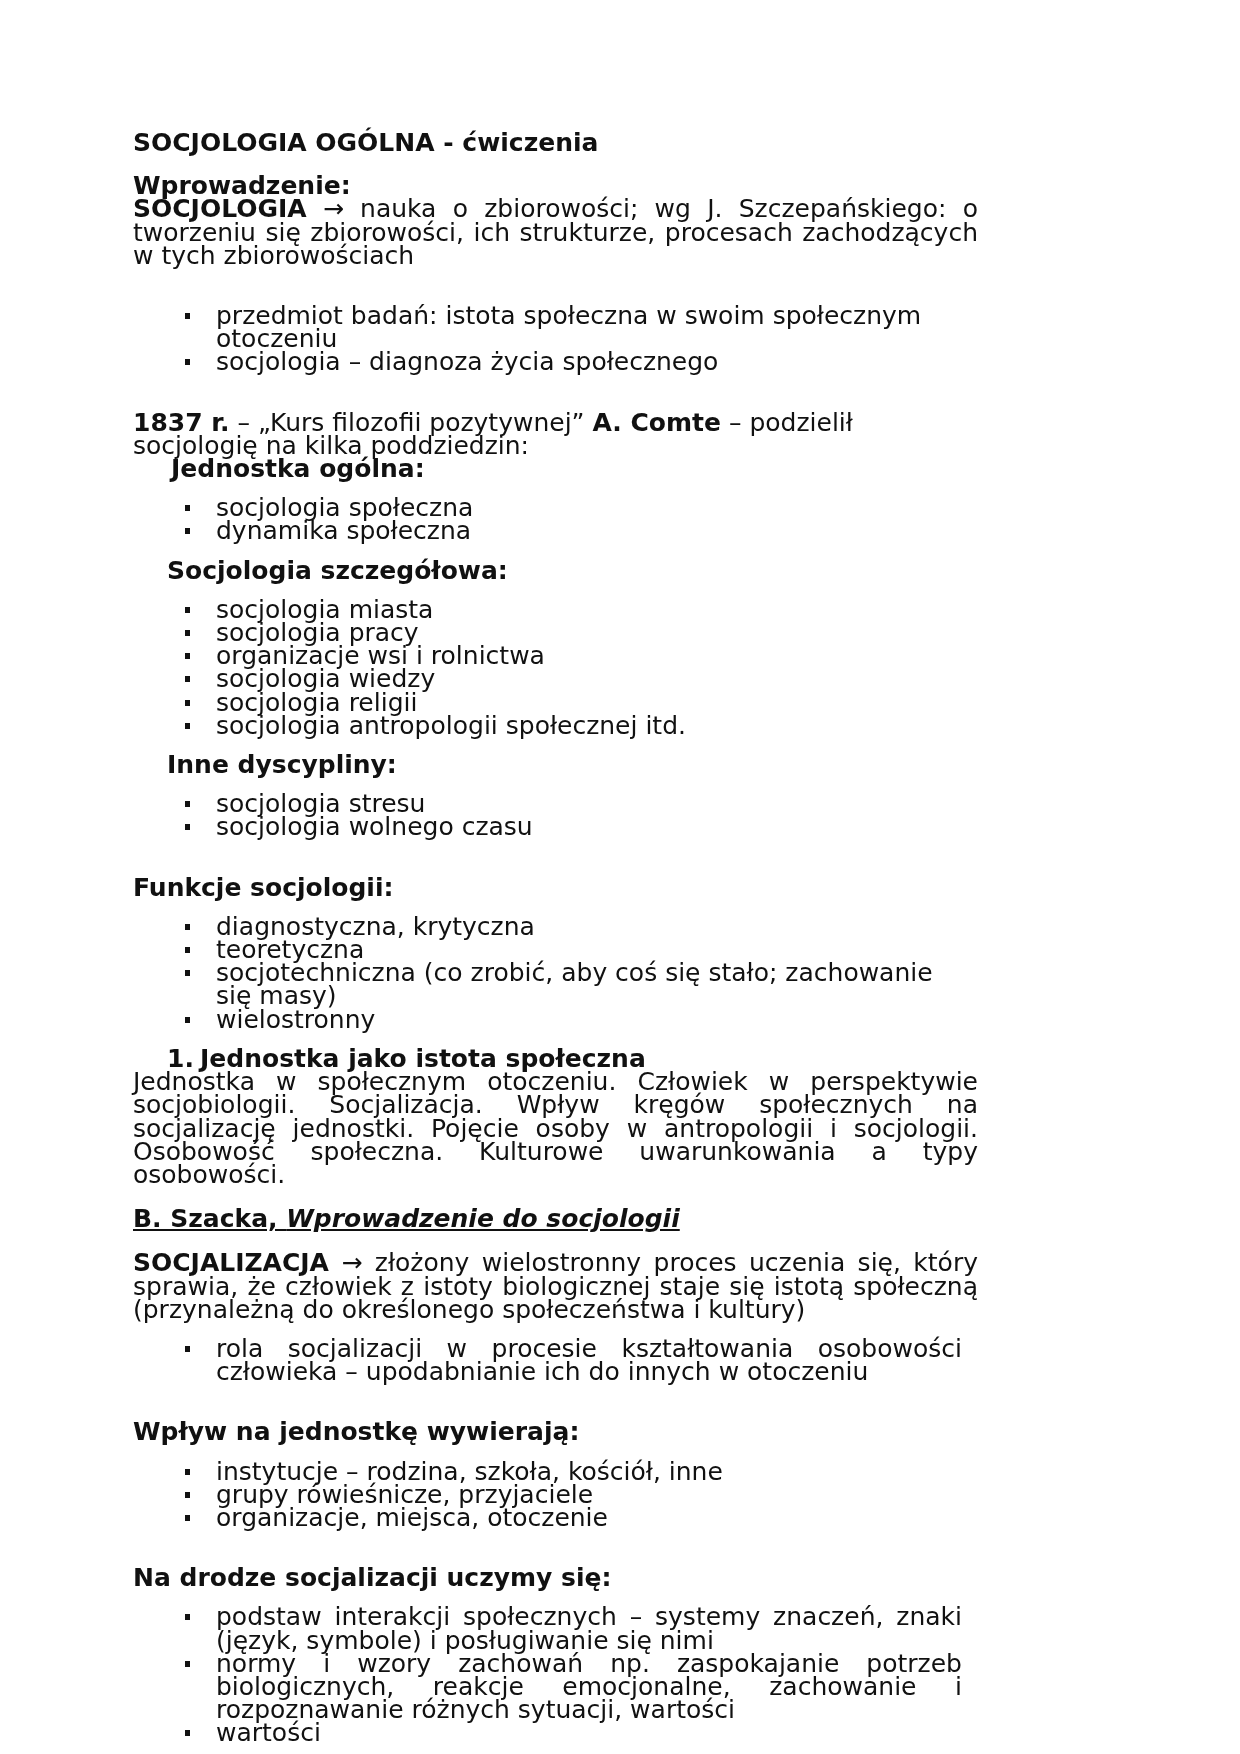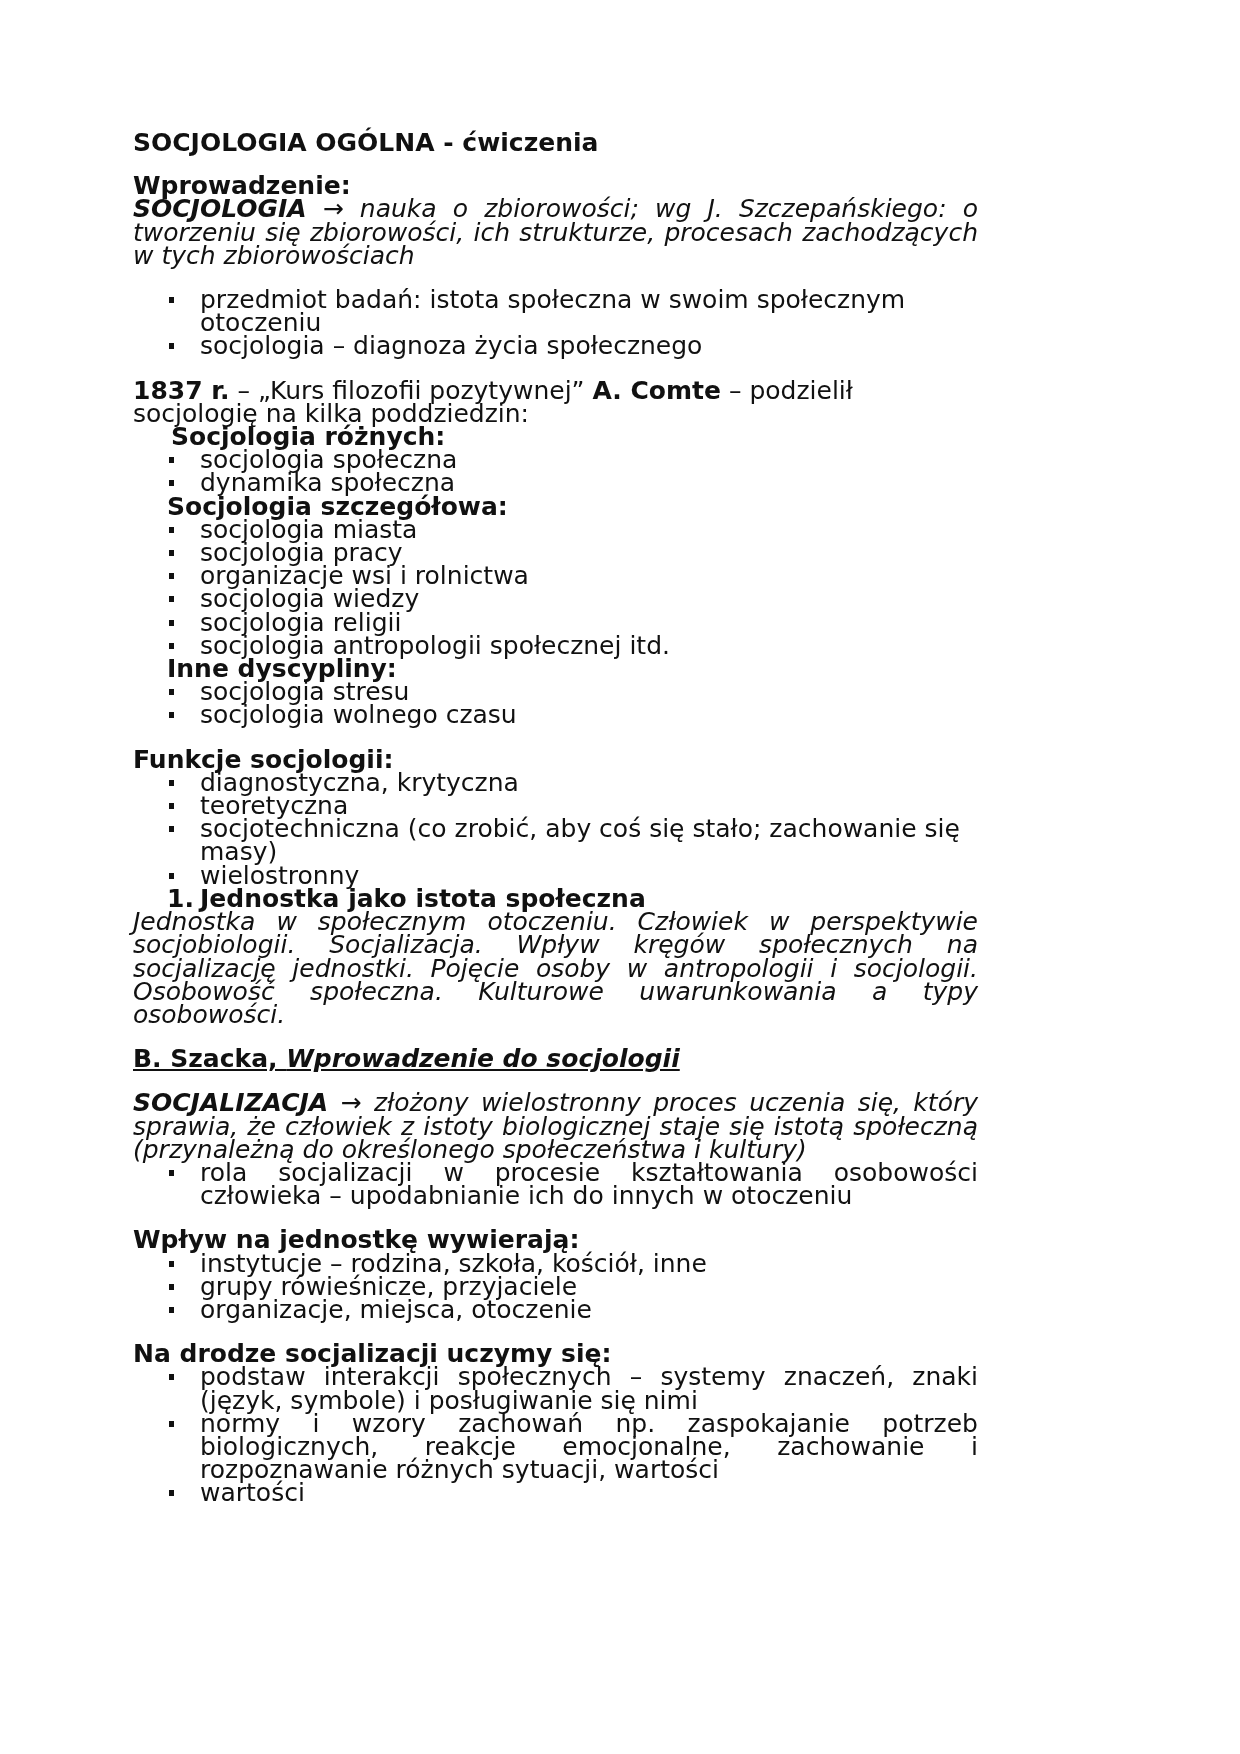--- a/index.html
+++ b/index.html
@@ -5,23 +5,23 @@
     html, body { margin: 0; padding: 0; background: #ffffff; }
     body { width: 1240px; height: 1754px; position: relative; overflow: hidden; }
     .page {
       position: absolute; left: 133px; top: 131px; width: 845px;
       font-family: "DejaVu Sans", sans-serif; font-size: 25px; line-height: 23.2px; color: #111;
     }
     p { margin: 0; }
     .b { font-weight: bold; }
     .title { font-weight: bold; margin-bottom: 20px; }
     .h { font-weight: bold; }
-    .justify { text-align: justify; font-style: italic; }
+    .justify { text-align: justify; }
     .gap { height: 21px; }
-    ul.sq { list-style: none; margin: 0; padding: 0; }
+    ul.sq { list-style: none; margin: 16px; padding: 0; }
     ul.sq li { position: relative; padding-left: 67px; }
     ul.sq li::before {
       content: ""; position: absolute; left: 36px; top: 9px; width: 5px; height: 6px; background: #111;
     }
     ul.sq.j li { text-align: justify; }
     .sub { padding-left: 34px; font-weight: bold; }
     .sub2 { padding-left: 38px; font-weight: bold; }
     .num { padding-left: 34px; font-weight: bold; }
     .num span.n { display: inline-block; width: 33px; }
     .src { font-weight: bold; text-decoration: underline; }
@@ -38,21 +38,21 @@
   <p class="justify"><span class="b">SOCJOLOGIA</span> <span>→</span><span> nauka o zbiorowości; wg J. Szczepańskiego: o tworzeniu się zbiorowości, ich strukturze, procesach zachodzących w tych zbiorowościach</span></p>
   <div class="gap"></div>
   <ul class="sq">
     <li>przedmiot badań: istota społeczna w swoim społecznym otoczeniu</li>
     <li>socjologia – diagnoza życia społecznego</li>
   </ul>
   <div class="gap"></div>
 
   <p><span class="b">1837 r.</span><span> – „Kurs filozofii pozytywnej” </span><span class="b">A. Comte</span><span> – podzielił socjologię na kilka poddziedzin:</span></p>
 
-  <p class="sub2">Socjologia różnych:</p>
+  <p class="sub2">Jednostka ogólna:</p>
   <ul class="sq">
     <li>socjologia społeczna</li>
     <li>dynamika społeczna</li>
   </ul>
   <p class="sub">Socjologia szczegółowa:</p>
   <ul class="sq">
     <li>socjologia miasta</li>
     <li>socjologia pracy</li>
     <li>organizacje wsi i rolnictwa</li>
     <li>socjologia wiedzy</li>

